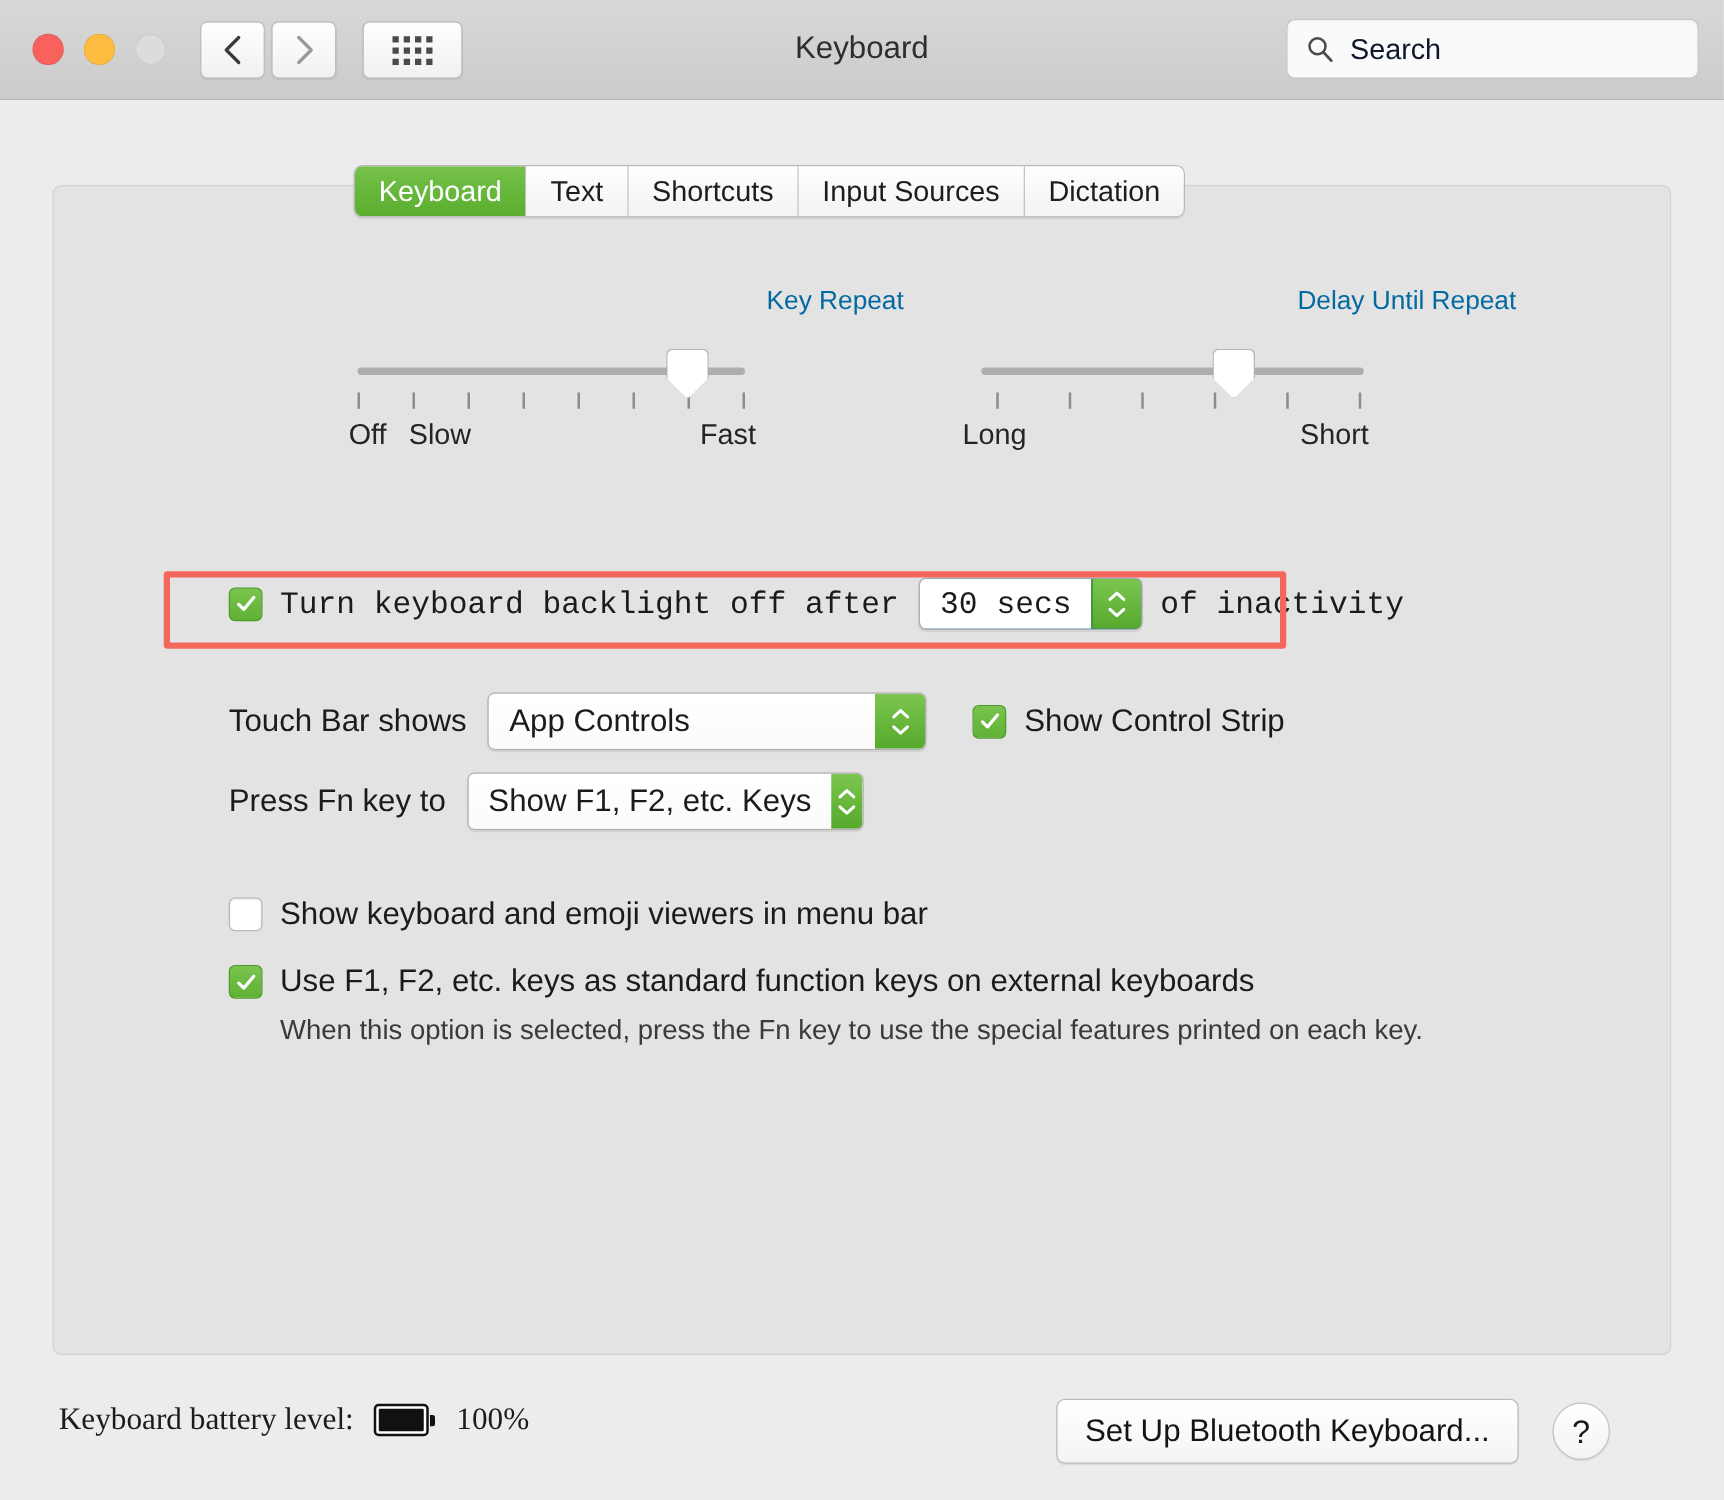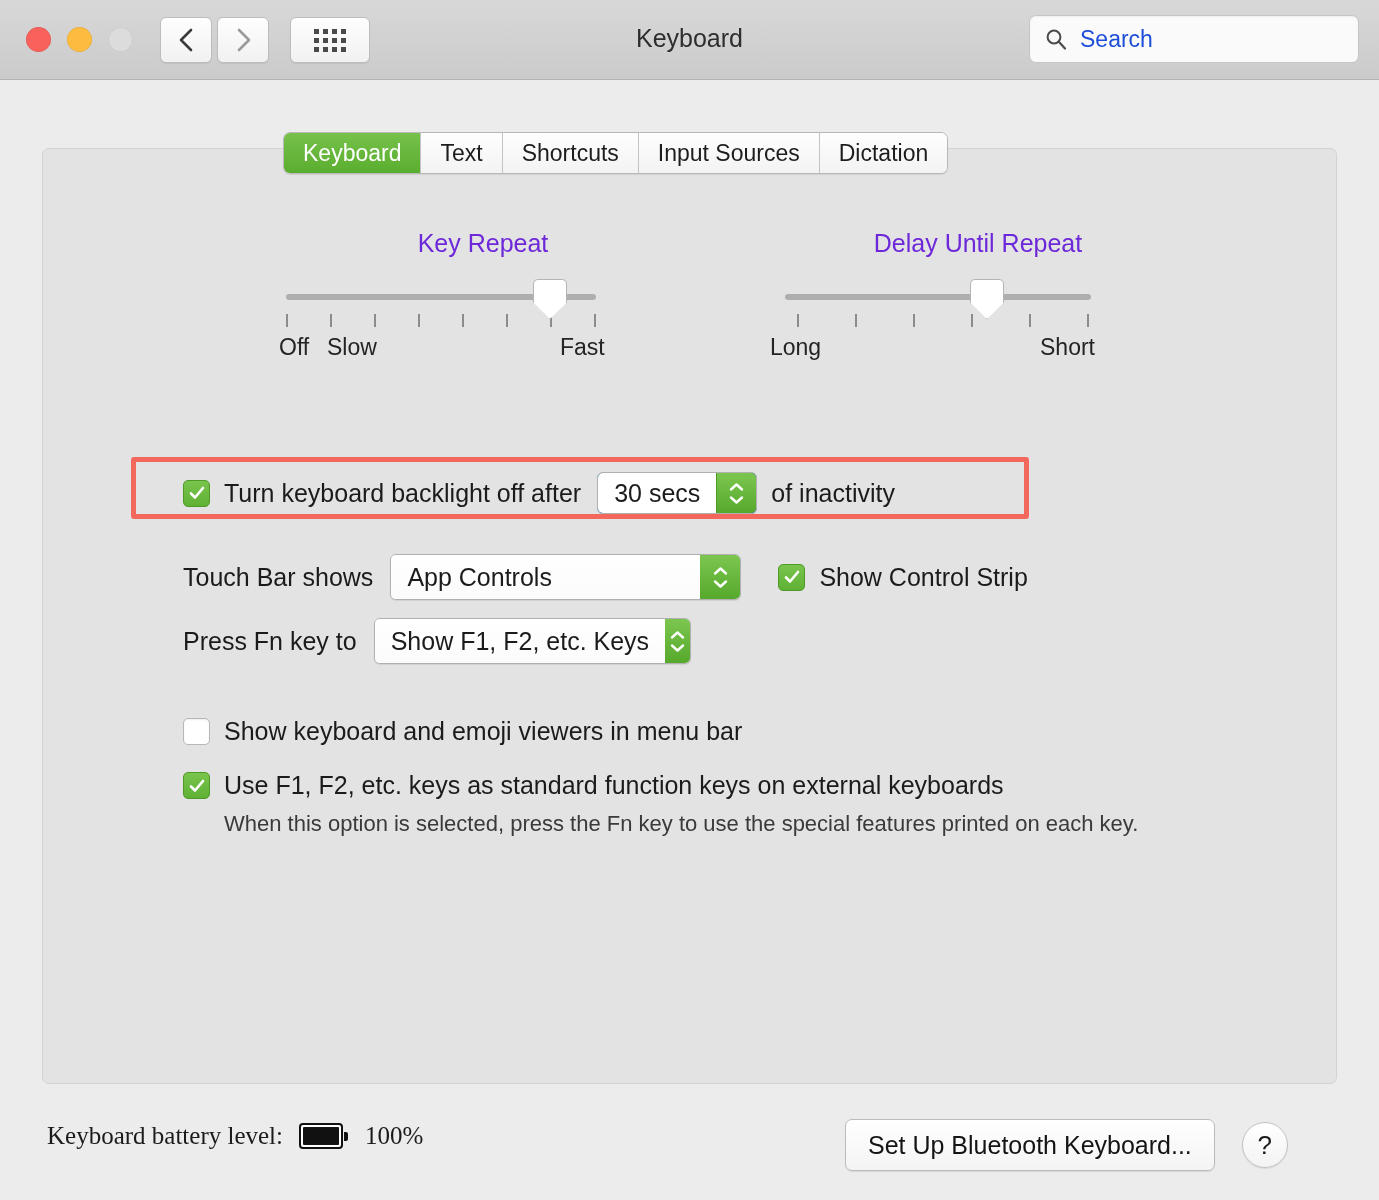--- a/index.html
+++ b/index.html
@@ -86,21 +86,21 @@
     width: 330px; height: 48px;
     background: #fafafa;
     border: 1px solid #c6c6c6;
     border-radius: 7px;
     display: flex; align-items: center;
     padding-left: 14px;
     box-shadow: inset 0 1px 2px rgba(0,0,0,.05);
   }
   .search-placeholder {
     font-size: 23px;
-    color: #1d4ed8;
+    color: #0f172a;
     margin-left: 12px;
   }
 
   
   .tabbar {
     position: absolute;
     left: 283px; top: 132px;
     display: flex;
     border-radius: 7px;
     overflow: hidden;
@@ -130,23 +130,23 @@
     left: 42px; top: 148px;
     width: 1295px; height: 936px;
     background: #e3e3e3;
     border: 1px solid #d2d2d2;
     border-radius: 7px;
   }
 
   
   .slider-block { position: absolute; }
   .slider-label {
-    font-size: 25px;
-    color: #6d28d9;
-    text-align: center;
+    font-size: 21px;
+    color: #0369a1;
+    text-align: right;
     white-space: nowrap;
   }
   .track {
     position: absolute;
     height: 6px;
     background: #aeaeae;
     border-radius: 3px;
   }
   .ticks { position: absolute; }
   .tick {
@@ -414,21 +414,21 @@
       <div class="tick" style="left:186px;"></div>
       <div class="tick" style="left:244px;"></div>
       <div class="tick" style="left:302px;"></div>
     </div>
     <div class="thumb" style="left:227px; top:50px;"></div>
     <div class="endcap" style="left:27px; top:105px;">Long</div>
     <div class="endcap" style="left:297px; top:105px;">Short</div>
   </div>
 
 
-  <div class="row" style="left:140px; top:323px;">
+  <div class="row" style="left:140px; top:313px;font-family:Liberation Mono, monospace;">
     <div class="cb on">
       <svg width="18" height="18" viewBox="0 0 18 18">
         <polyline points="3,9.5 7,13.5 15,4" fill="none" stroke="#fff" stroke-width="2.6" stroke-linecap="round" stroke-linejoin="round"></polyline>
       </svg>
     </div>
     <span class="row-text">Turn keyboard backlight off after</span>
     <div class="stepper" style="margin-left:16px;">
       <div class="stepper-value">30 secs</div>
       <div class="stepper-arrows">
         <svg width="17" height="10" viewBox="0 0 17 10">

